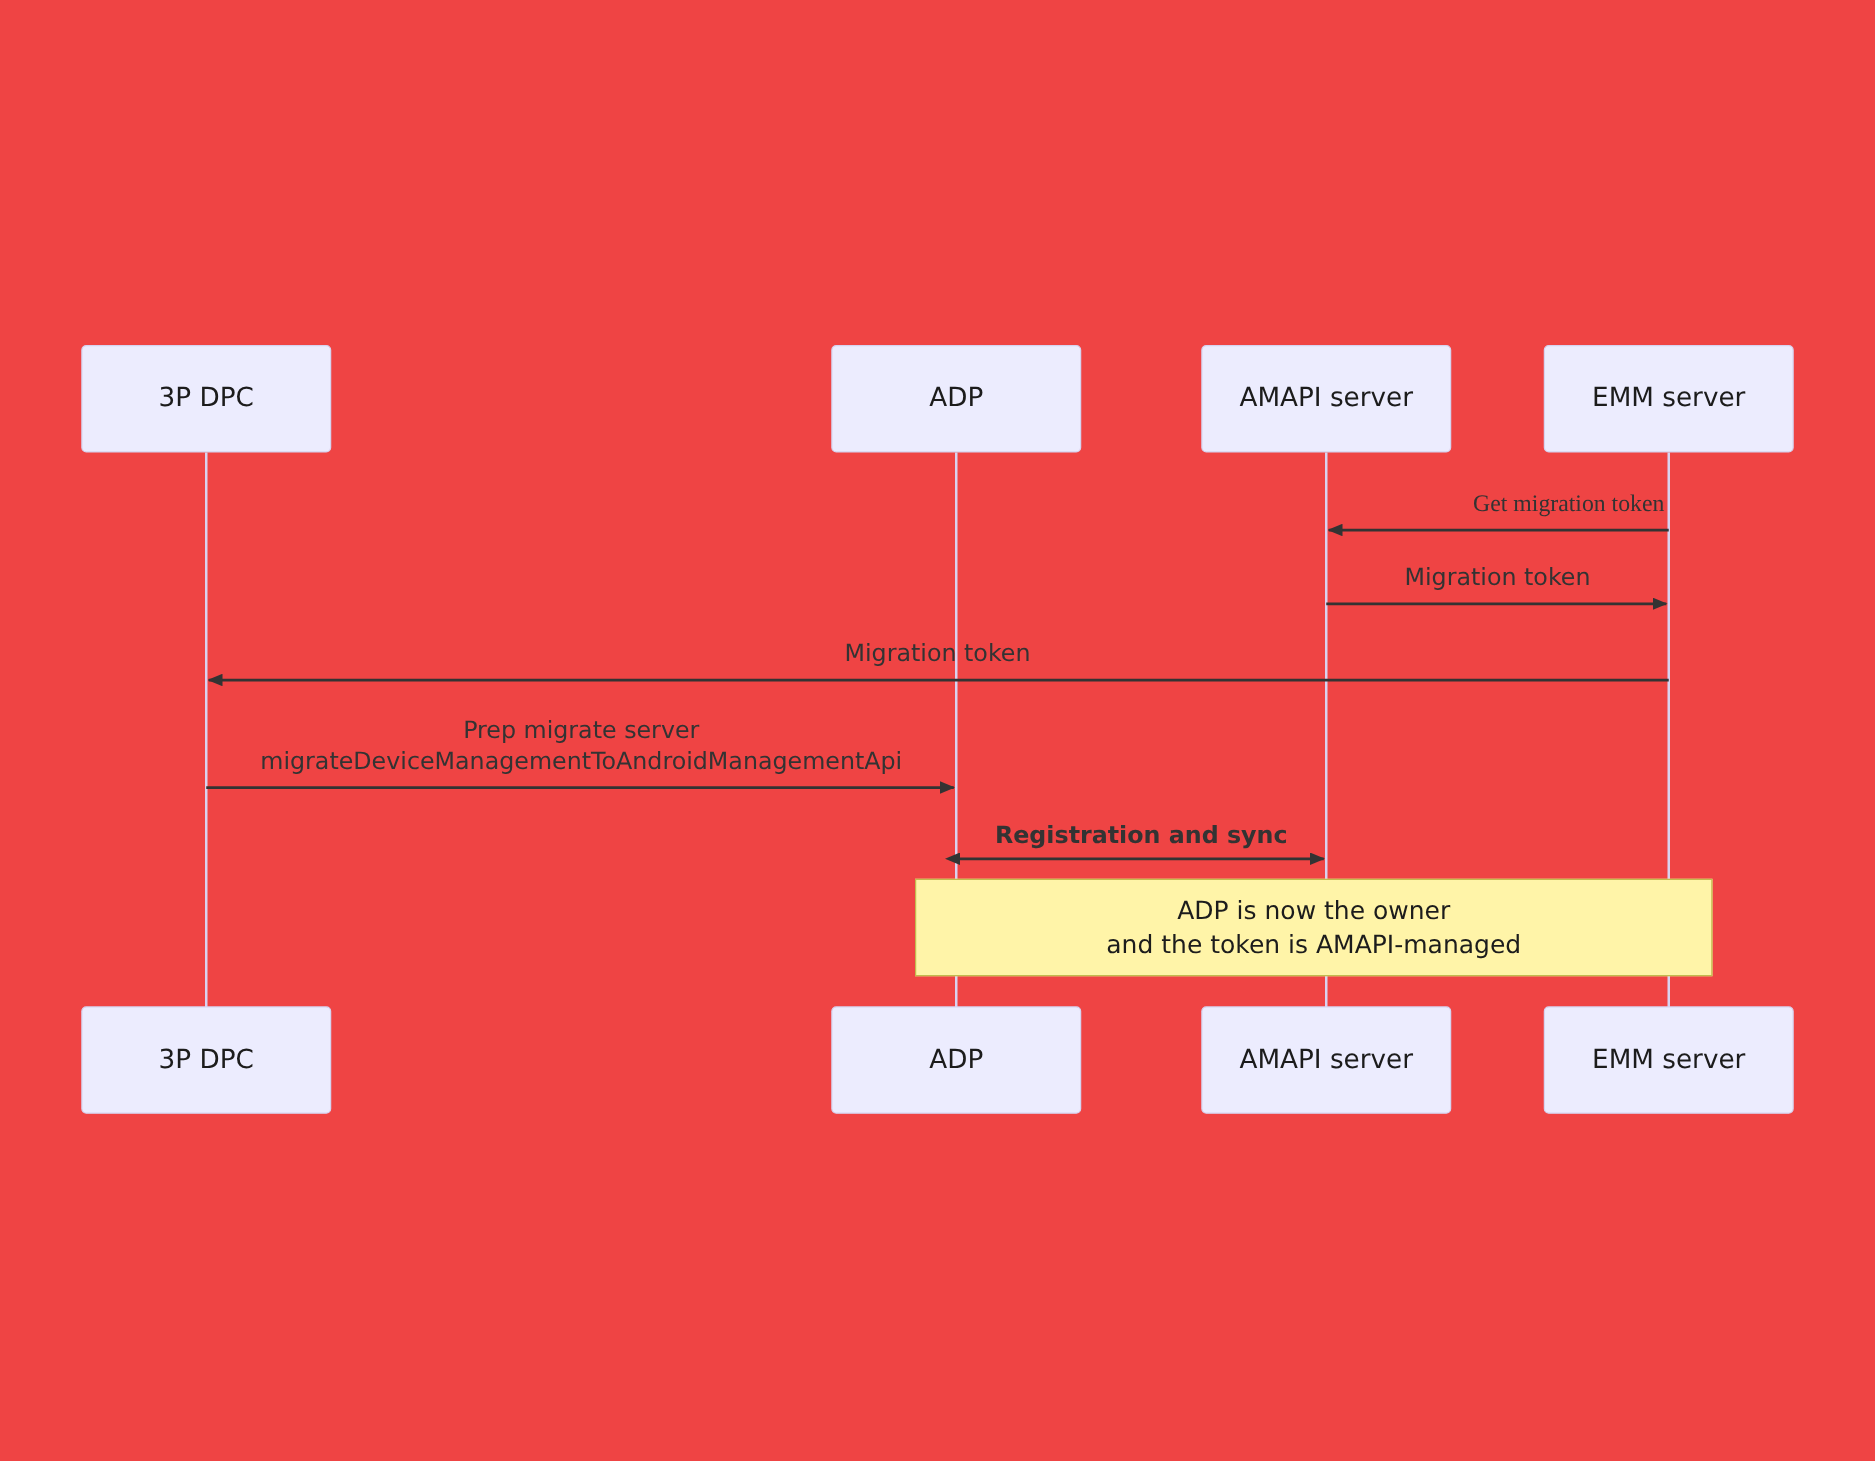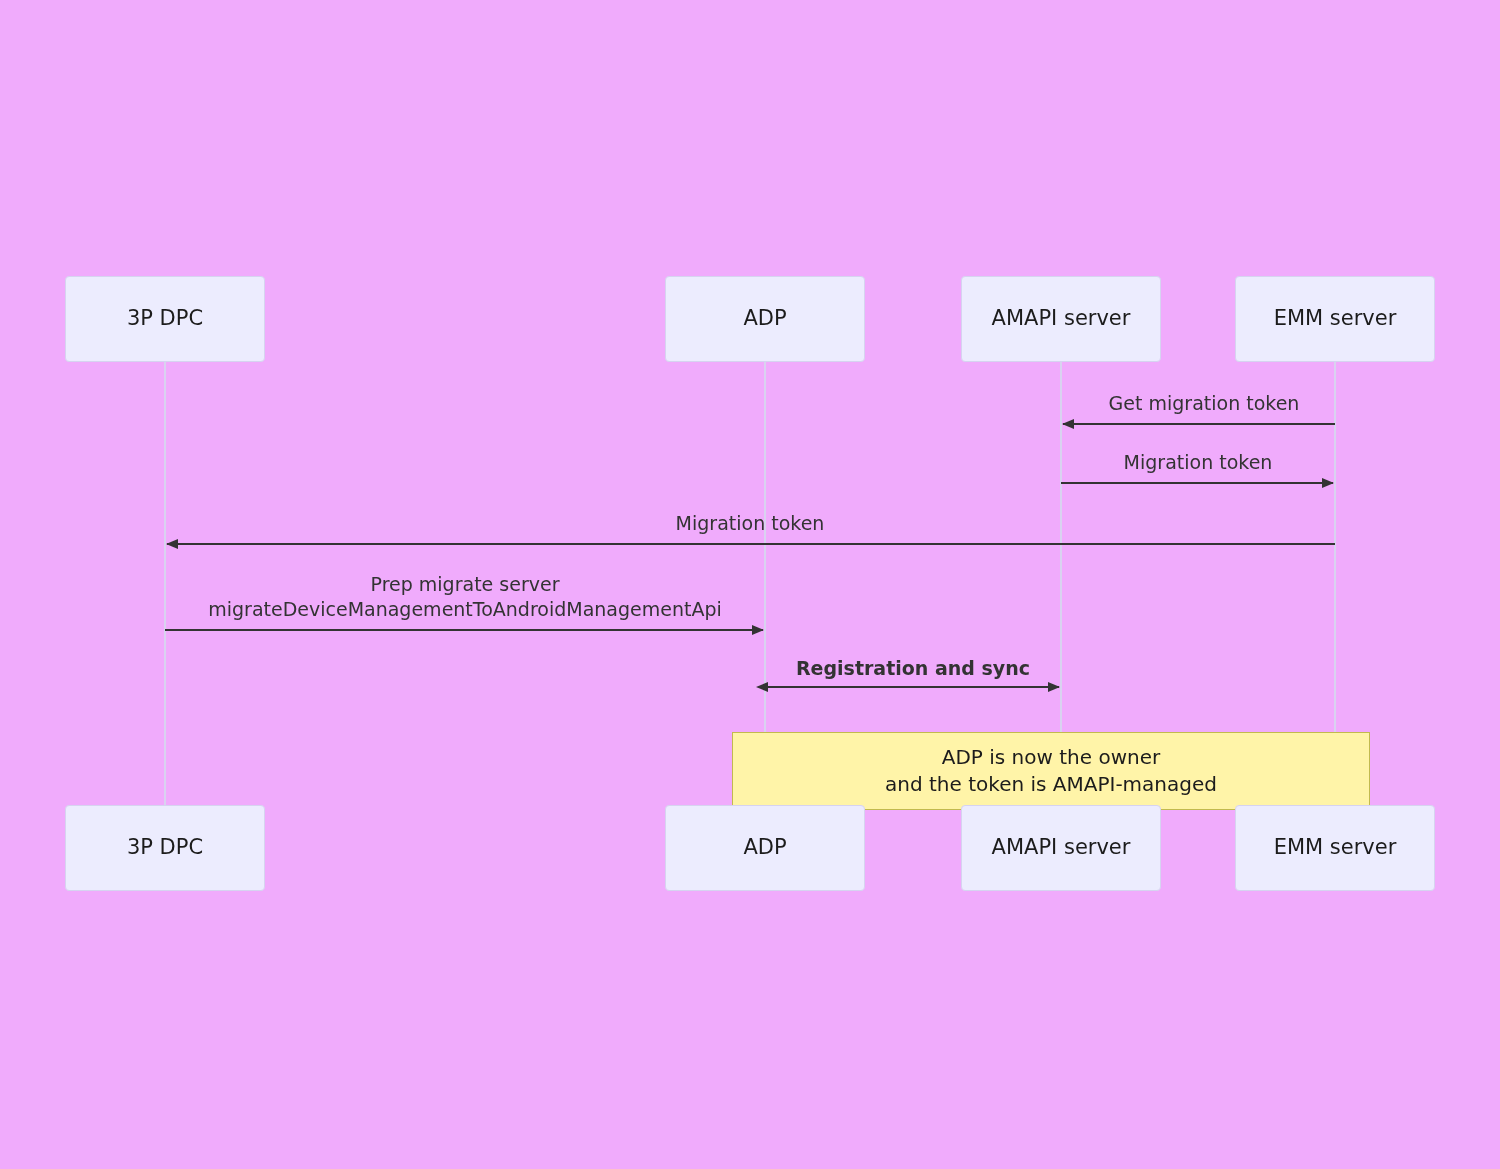--- a/index.html
+++ b/index.html
@@ -11,21 +11,21 @@
     width: 1500px;
     height: 1169px;
     font-family: "DejaVu Sans", "Liberation Sans", sans-serif;
     color: #333333;
     overflow: hidden;
   }
   #diagram-root {
     position: relative;
     width: 1500px;
     height: 1169px;
-    background: #f0abfc;
+    background: #ef4444;
   }
   svg.layer {
     position: absolute;
     left: 0;
     top: 0;
     width: 1500px;
     height: 1169px;
     overflow: visible;
   }
   .participant-box {
@@ -118,42 +118,42 @@
   </div>
 
   <div class="participant-box" style="left:961px; top:276px; width:200px; height:86px;">
     <span class="participant-label">AMAPI server</span>
   </div>
 
   <div class="participant-box" style="left:1235px; top:276px; width:200px; height:86px;">
     <span class="participant-label">EMM server</span>
   </div>
 
-  <div class="msg-label" style="left:1204px; top:391px;">
+  <div class="msg-label" style="left:1255px; top:391px;font-family:Liberation Serif, serif;">
     <span>Get migration token</span>
   </div>
 
   <div class="msg-label" style="left:1198px; top:450px;">
     <span>Migration token</span>
   </div>
 
   <div class="msg-label" style="left:750px; top:511px;">
     <span>Migration token</span>
   </div>
 
   <div class="msg-label" style="left:465px; top:572px;">
     <span>Prep migrate server</span>
     <span class="line2">migrateDeviceManagementToAndroidManagementApi</span>
   </div>
 
   <div class="msg-label" style="left:913px; top:656px;font-weight:bold;">
     <span>Registration and sync</span>
   </div>
 
-  <div class="note-box" style="left:732px; top:732px; width:638px; height:78px;">
+  <div class="note-box" style="left:732px; top:703px; width:638px; height:78px;">
     <span class="note-line">ADP is now the owner</span>
     <span class="note-line">and the token is AMAPI-managed</span>
   </div>
 
   <div class="participant-box" style="left:65px; top:805px; width:200px; height:86px;">
     <span class="participant-label">3P DPC</span>
   </div>
 
   <div class="participant-box" style="left:665px; top:805px; width:200px; height:86px;">
     <span class="participant-label">ADP</span>

